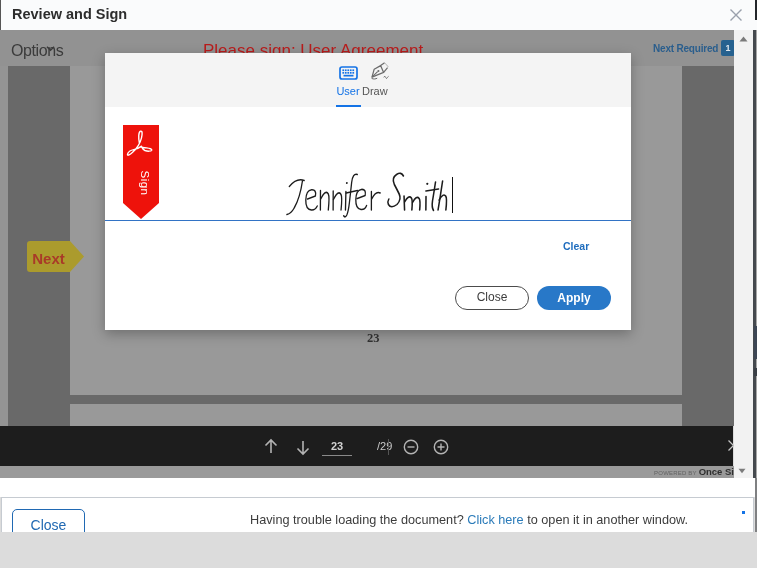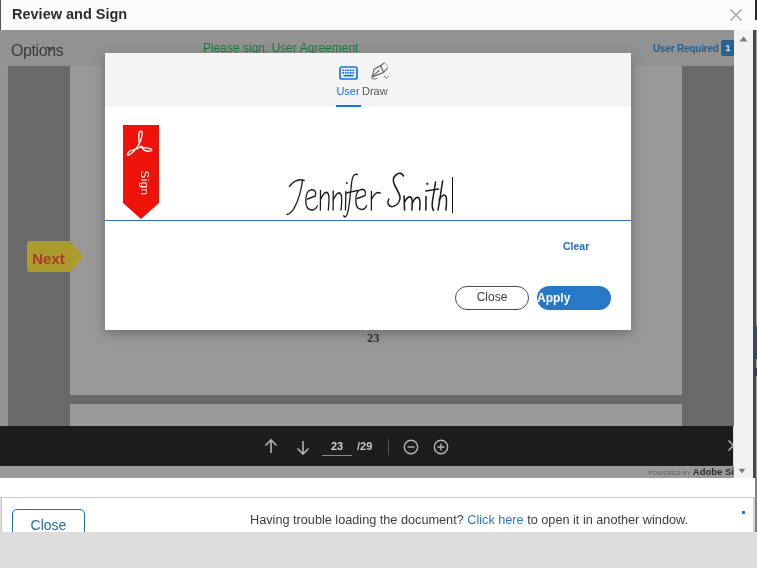--- a/index.html
+++ b/index.html
@@ -18,22 +18,22 @@
     <path d="M1.5 1.5 L12.5 12.5 M12.5 1.5 L1.5 12.5" stroke="#9aA0ac" stroke-width="1.4" fill="none"></path>
   </svg>
 
   <div class="abs" style="left:754.5px;top:0;width:2.5px;height:20px;background:#23262b;"></div>
 
   <div class="abs" style="left:0;top:30px;width:734px;height:36px;background:#929292;"></div>
   <div class="abs" style="left:11px;top:42px;font-size:16px;color:#3b3b3b;letter-spacing:-0.4px;">Options</div>
   <svg class="abs" style="left:46px;top:45px;" width="9" height="7" viewBox="0 0 10 7">
     <path d="M1 1.5 L5 5.5 L9 1.5" stroke="#3b3b3b" stroke-width="1.5" fill="none"></path>
   </svg>
-  <div class="abs" style="left:203px;top:41px;font-size:12px;color:#15803d;">Please sign: User Agreement</div>
-  <div class="abs" style="left:653px;top:42.5px;font-size:10px;font-weight:600;color:#2a5e8d;letter-spacing:-0.2px;">User Required</div>
+  <div class="abs" style="left:203px;top:41px;font-size:17px;color:#b91c1c;">Please sign: User Agreement</div>
+  <div class="abs" style="left:653px;top:42.5px;font-size:10px;font-weight:600;color:#2a5e8d;letter-spacing:-0.2px;">Next Required</div>
   <div class="abs" style="left:721px;top:40px;width:14px;height:16px;background:#26618f;border-radius:2px;color:#dfe7ee;font-size:9px;font-weight:bold;text-align:center;line-height:16px;">1</div>
 
   <div class="abs" style="left:0;top:66px;width:734px;height:360px;background:#696969;"></div>
   <div class="abs" style="left:0;top:66px;width:8px;height:360px;background:#949494;"></div>
 
   <div class="abs" style="left:70px;top:66px;width:612px;height:329px;background:#999999;"></div>
 
   <div class="abs" style="left:70px;top:404px;width:612px;height:22px;background:#999999;"></div>
   <div class="abs" style="left:367px;top:331px;font-family:'Liberation Serif',serif;font-size:12.5px;font-weight:bold;color:#333;">23</div>
 
@@ -47,39 +47,39 @@
 
   <svg class="abs" style="left:263px;top:438px;" width="16" height="17" viewBox="0 0 16 17">
     <path d="M8 15 L8 2 M2.5 7.5 L8 2 L13.5 7.5" stroke="#b3b3b3" stroke-width="1.6" fill="none"></path>
   </svg>
 
   <svg class="abs" style="left:295px;top:439px;" width="16" height="17" viewBox="0 0 16 17">
     <path d="M8 2 L8 15 M2.5 9.5 L8 15 L13.5 9.5" stroke="#b3b3b3" stroke-width="1.6" fill="none"></path>
   </svg>
   <div class="abs" style="left:322px;top:440px;width:30px;text-align:center;font-size:11px;font-weight:600;color:#d2d2d2;">23</div>
   <div class="abs" style="left:322px;top:455px;width:30px;height:1px;background:#8a8a8a;"></div>
-  <div class="abs" style="left:357px;top:440px;font-size:11px;color:#c9c9c9;font-weight:bold;">/29</div>
+  <div class="abs" style="left:377px;top:440px;font-size:11px;color:#c9c9c9;">/29</div>
   <div class="abs" style="left:388px;top:439px;width:1px;height:16px;background:#555;"></div>
 
   <svg class="abs" style="left:403px;top:439px;" width="16" height="16" viewBox="0 0 16 16">
     <circle cx="8" cy="8" r="6.7" stroke="#b3b3b3" stroke-width="1.4" fill="none"></circle>
     <path d="M4.5 8 L11.5 8" stroke="#b3b3b3" stroke-width="1.4"></path>
   </svg>
 
   <svg class="abs" style="left:433px;top:439px;" width="16" height="16" viewBox="0 0 16 16">
     <circle cx="8" cy="8" r="6.7" stroke="#b3b3b3" stroke-width="1.4" fill="none"></circle>
     <path d="M4.5 8 L11.5 8 M8 4.5 L8 11.5" stroke="#b3b3b3" stroke-width="1.4"></path>
   </svg>
 
   <svg class="abs" style="left:727px;top:439px;" width="8" height="13" viewBox="0 0 8 13">
     <path d="M1.5 1.5 L6.5 6.5 L1.5 11.5" stroke="#c4c4c4" stroke-width="1.3" fill="none"></path>
   </svg>
 
   <div class="abs" style="left:0;top:466px;width:734px;height:12px;background:#9a9a9a;"></div>
-  <div class="abs" style="left:0;top:466px;width:734px;height:12px;font-size:6px;color:#626262;text-align:right;line-height:12px;letter-spacing:.2px;">POWERED BY&nbsp;<span style="font-size:9.5px;font-weight:bold;color:#2f2f2f;letter-spacing:0;">Adobe Si</span></div>
+  <div class="abs" style="left:0;top:466px;width:734px;height:12px;font-size:6px;color:#626262;text-align:right;line-height:12px;letter-spacing:.2px;">POWERED BY&nbsp;<span style="font-size:9.5px;font-weight:bold;color:#2f2f2f;letter-spacing:0;">Once Si</span></div>
 
   <div class="abs" style="left:734px;top:30px;width:19px;height:448px;background:#f2f2f2;"></div>
   <svg class="abs" style="left:739px;top:36px;" width="9" height="6" viewBox="0 0 9 6">
     <path d="M0.5 5.5 L4.5 0.5 L8.5 5.5 Z" fill="#7a7a7a"></path>
   </svg>
   <svg class="abs" style="left:738px;top:468px;" width="8" height="6" viewBox="0 0 8 6">
     <path d="M0.5 0.8 L4 5.2 L7.5 0.8 Z" fill="#7c7c7c"></path>
   </svg>
 
   <div class="abs" style="left:753px;top:30px;width:2.5px;height:450px;background:#45494e;"></div>
@@ -157,21 +157,21 @@
   <path d="M142 23 L154.5 21"></path>
   <path d="M158 13 Q157 26 155.5 42"></path>
   <path d="M155.8 32 Q159.5 24.5 162.3 28.3 Q163.8 30.3 163.3 42"></path>
 </g>
   </svg>
   <div class="abs" style="left:451.5px;top:177px;width:1.5px;height:36px;background:#111;"></div>
 
   <div class="abs" style="left:563px;top:240px;width:45px;font-size:10.5px;font-weight:600;color:#1f6dbe;">Clear</div>
 
   <div class="abs" style="left:455px;top:286px;width:74px;height:24px;border:1.5px solid #4c4c4c;border-radius:12px;background:#fff;text-align:center;font-size:12px;font-weight:400;color:#3d3d3d;line-height:21px;">Close</div>
-  <div class="abs" style="left:537px;top:286px;width:74px;height:24px;border-radius:12px;background:#2878c8;font-size:12px;font-weight:700;color:#fff;line-height:24px;">Apply</div>
+  <div class="abs" style="left:537px;top:286px;width:74px;height:24px;border-radius:12px;background:#2878c8;text-align:center;font-size:12px;font-weight:700;color:#fff;line-height:24px;">Apply</div>
 
   <div class="abs" style="left:0;top:478px;width:755px;height:19px;background:#fff;"></div>
   <div class="abs" style="left:755px;top:478px;width:2px;height:90px;background:#7f8082;"></div>
   <div class="abs" style="left:1px;top:497px;width:753px;height:66px;background:#fff;border:1px solid #c6cbd1;"></div>
   <div class="abs" style="left:12px;top:509px;width:73px;height:33px;border:1.5px solid #2069b3;border-radius:5px;background:#fff;text-align:center;font-size:14px;color:#2069b3;line-height:30px;">Close</div>
   <div class="abs" style="left:200px;top:508px;width:538px;text-align:center;font-size:12.7px;color:#3c3c3c;line-height:24px;">Having trouble loading the document? <span style="color:#2b7bb9;">Click here</span> to open it in another window.<br>Once complete, please close the window and return to this page to continue.</div>
   <svg class="abs" style="left:746px;top:556px;" width="10" height="10" viewBox="0 0 10 10">
     <g fill="#5a5a5a">
       <rect x="7" y="1" width="1.7" height="1.7"></rect>
       <rect x="7" y="4" width="1.7" height="1.7"></rect>

